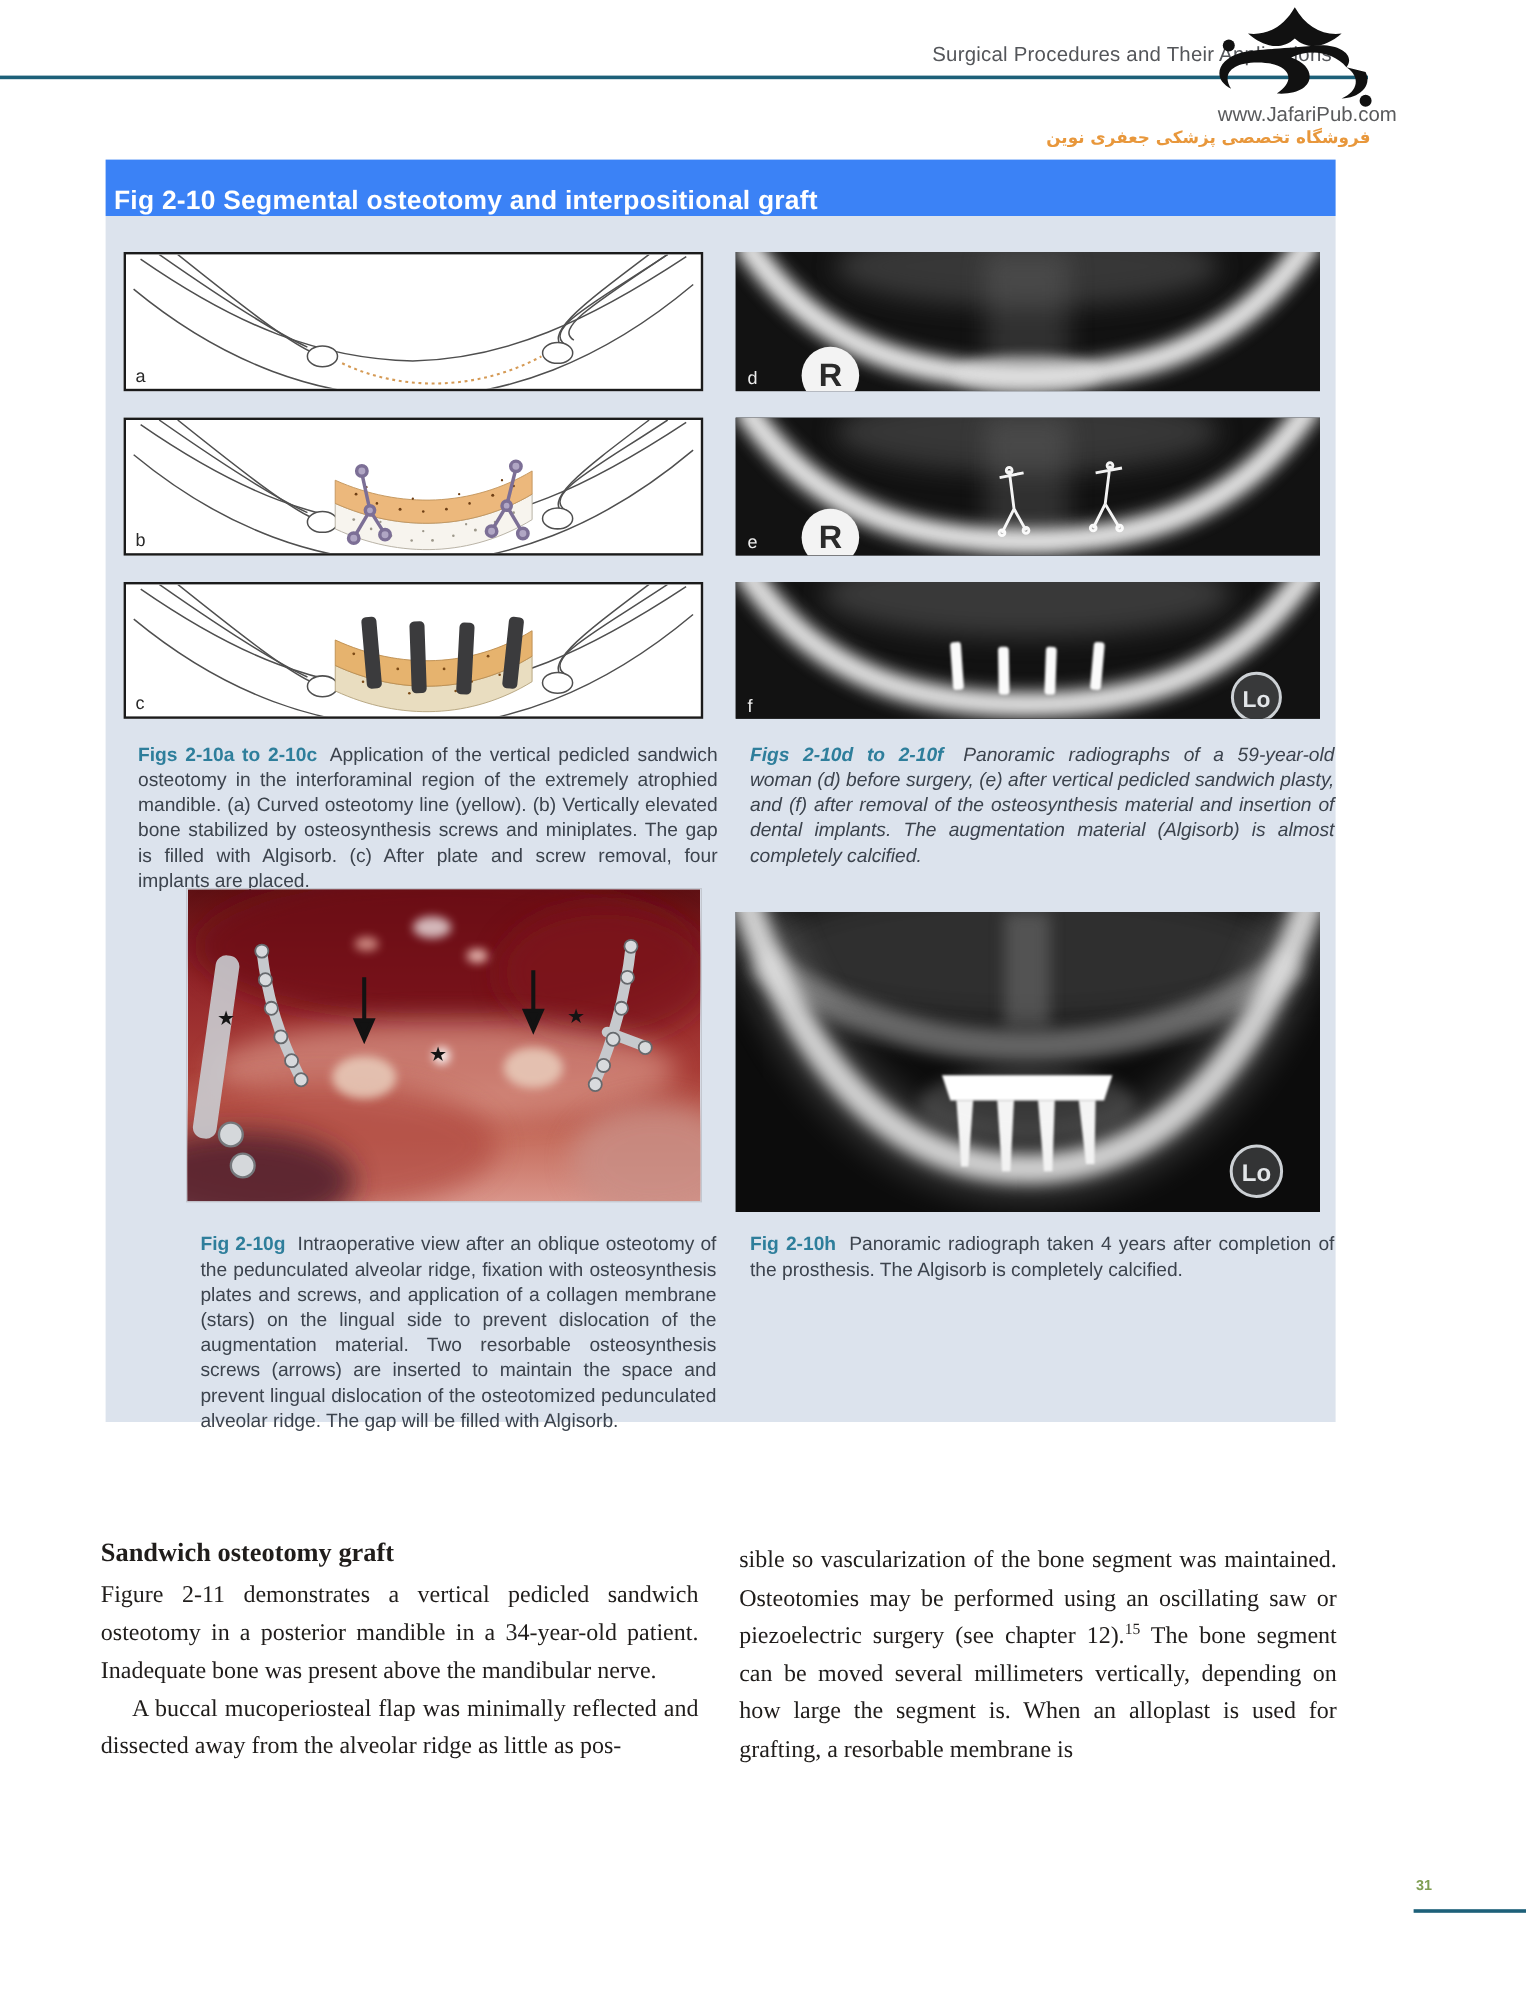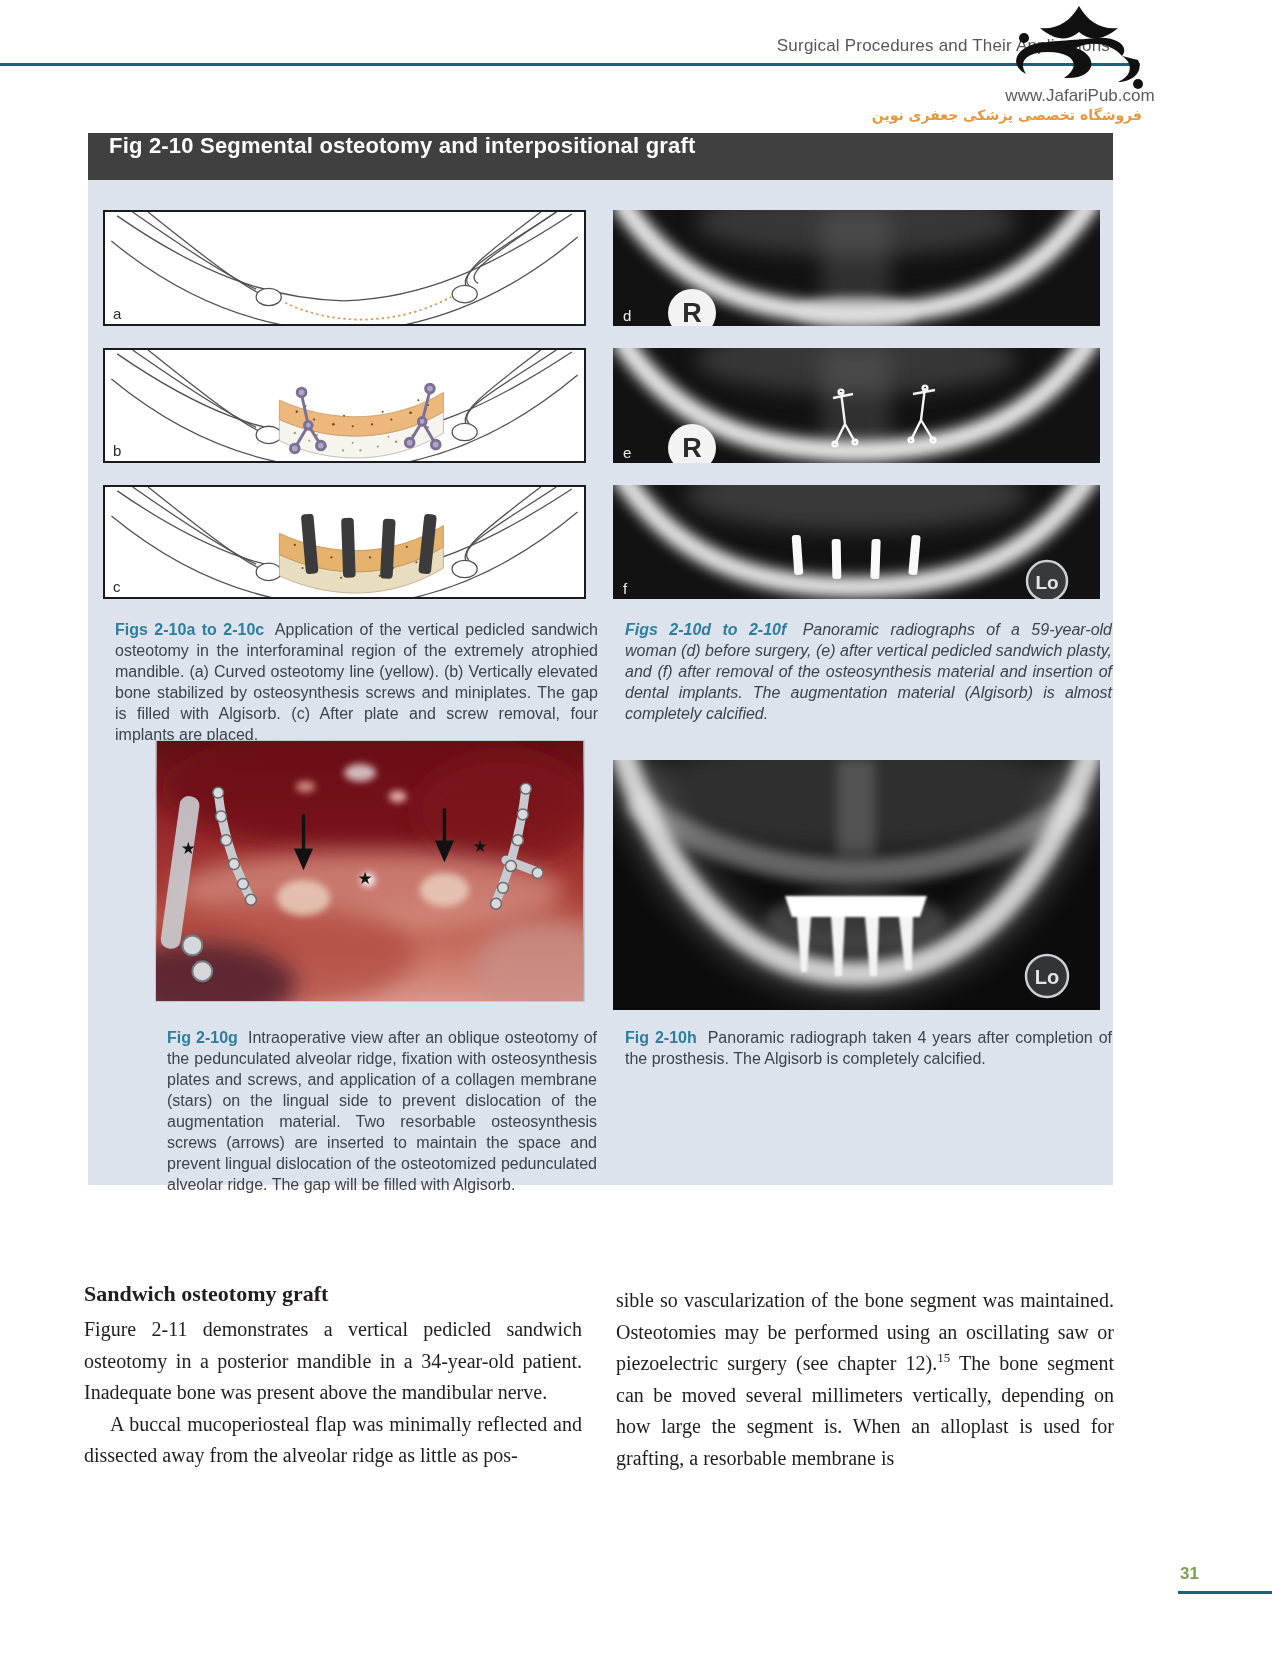--- a/index.html
+++ b/index.html
@@ -4,29 +4,29 @@
 <style>
   html,body{margin:0;padding:0;background:#ffffff;}
   .page{position:relative;width:1272px;height:1663px;background:#ffffff;overflow:hidden;
         font-family:"Liberation Sans",sans-serif;}
 
   
   .running-head{position:absolute;top:36px;right:162px;font-size:17px;color:#54565a;
                 letter-spacing:.2px;white-space:nowrap;}
   .top-rule{position:absolute;left:0;top:63px;width:1140px;height:3px;background:#1d6079;}
   .logo{position:absolute;left:1004px;top:4px;width:150px;height:86px;}
-  .site-url{position:absolute;left:996px;top:86px;width:168px;text-align:center;
+  .site-url{position:absolute;left:996px;top:86px;width:168px;text-align:right;
             font-size:17px;color:#595a5c;}
   .tagline{position:absolute;top:107px;right:130px;font-family:"DejaVu Sans",sans-serif;
            font-size:14px;font-weight:bold;color:#e8973b;direction:rtl;text-align:center;}
 
   
-  .bar-title{position:absolute;left:88px;top:133px;width:1025px;height:47px;background:#404040;
-             color:#ffffff;font-size:22px;font-weight:bold;display:flex;align-items:flex-start;
-             padding-left:21px;box-sizing:border-box;letter-spacing:.2px;}
+  .bar-title{position:absolute;left:88px;top:133px;width:1025px;height:47px;background:#3b82f6;
+             color:#ffffff;font-size:22px;font-weight:bold;display:flex;align-items:flex-end;
+             padding-left:7px;box-sizing:border-box;letter-spacing:.2px;}
   .panel{position:absolute;left:88px;top:180px;width:1025px;height:1005px;background:#dce3ed;}
 
   .linefig{position:absolute;width:483px;height:116px;background:#ffffff;
            border:2px solid #1b1b1b;box-sizing:border-box;overflow:hidden;}
   .xray{position:absolute;width:487px;height:116px;background:#101010;overflow:hidden;}
   .linefig svg,.xray svg,.photo svg{display:block;width:100%;height:100%;}
 
   .fig-label{position:absolute;left:8px;bottom:3px;font-size:15px;line-height:15px;}
   .lab-dark{color:#2a2a2a;}
   .lab-light{color:#ececec;left:10px;}
@@ -37,21 +37,21 @@
   .photo{position:absolute;overflow:hidden;border:1px solid #c3c7cf;box-sizing:border-box;}
 
   
   .bodycol{position:absolute;width:498px;font-family:"Liberation Serif",serif;color:#201d1b;}
   .body-h{font-size:22px;font-weight:bold;margin:0 0 7px 0;}
   .body-p{font-size:20px;line-height:31.5px;text-align:justify;margin:0;}
   .indent{text-indent:26px;}
   sup{font-size:13px;line-height:0;}
 
   
-  .pagenum{position:absolute;left:1180px;top:1564px;font-size:17px;font-weight:bold;color:#7f9e52;}
+  .pagenum{position:absolute;left:1180px;top:1564px;font-size:12px;font-weight:bold;color:#7f9e52;}
   .bottom-rule{position:absolute;left:1178px;top:1591px;width:94px;height:3px;background:#1d6079;}
 </style>
 </head>
 <body>
 
 <div class="page">
 
   <div class="running-head">Surgical Procedures and Their Applications</div>
   <div class="top-rule"></div>
 

